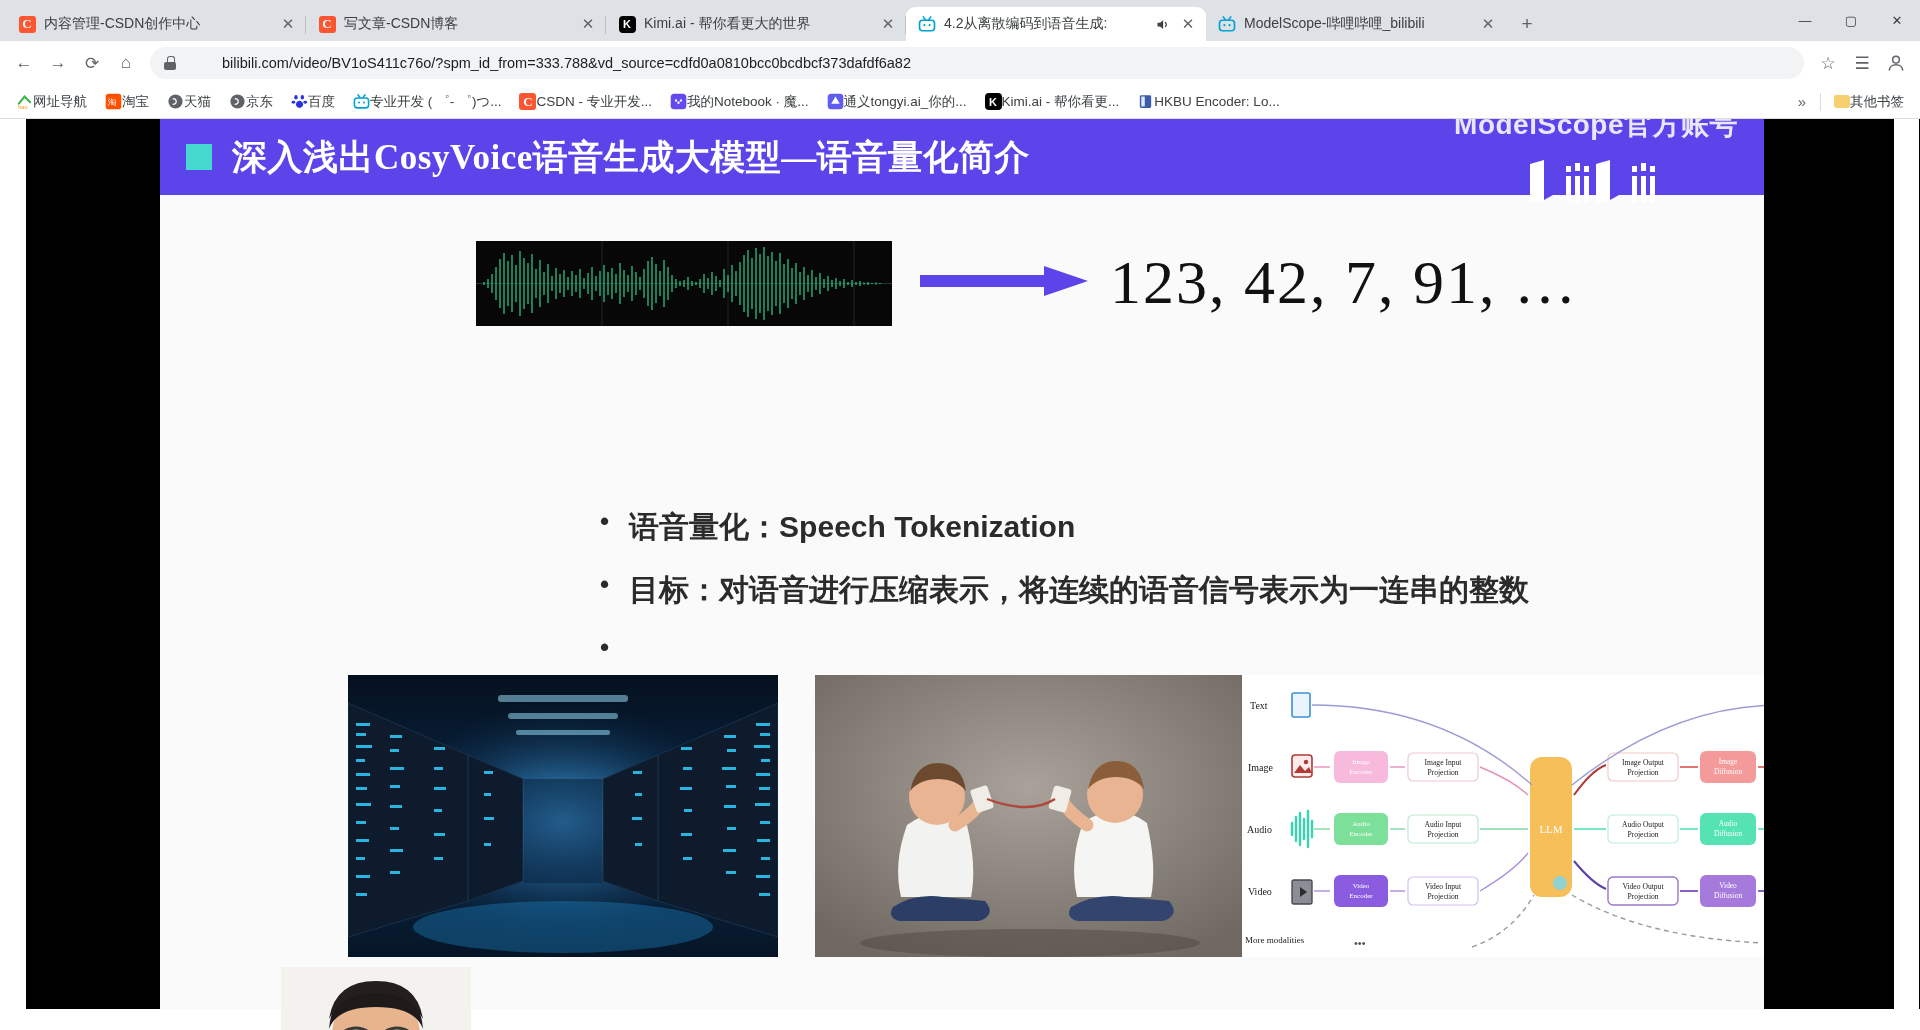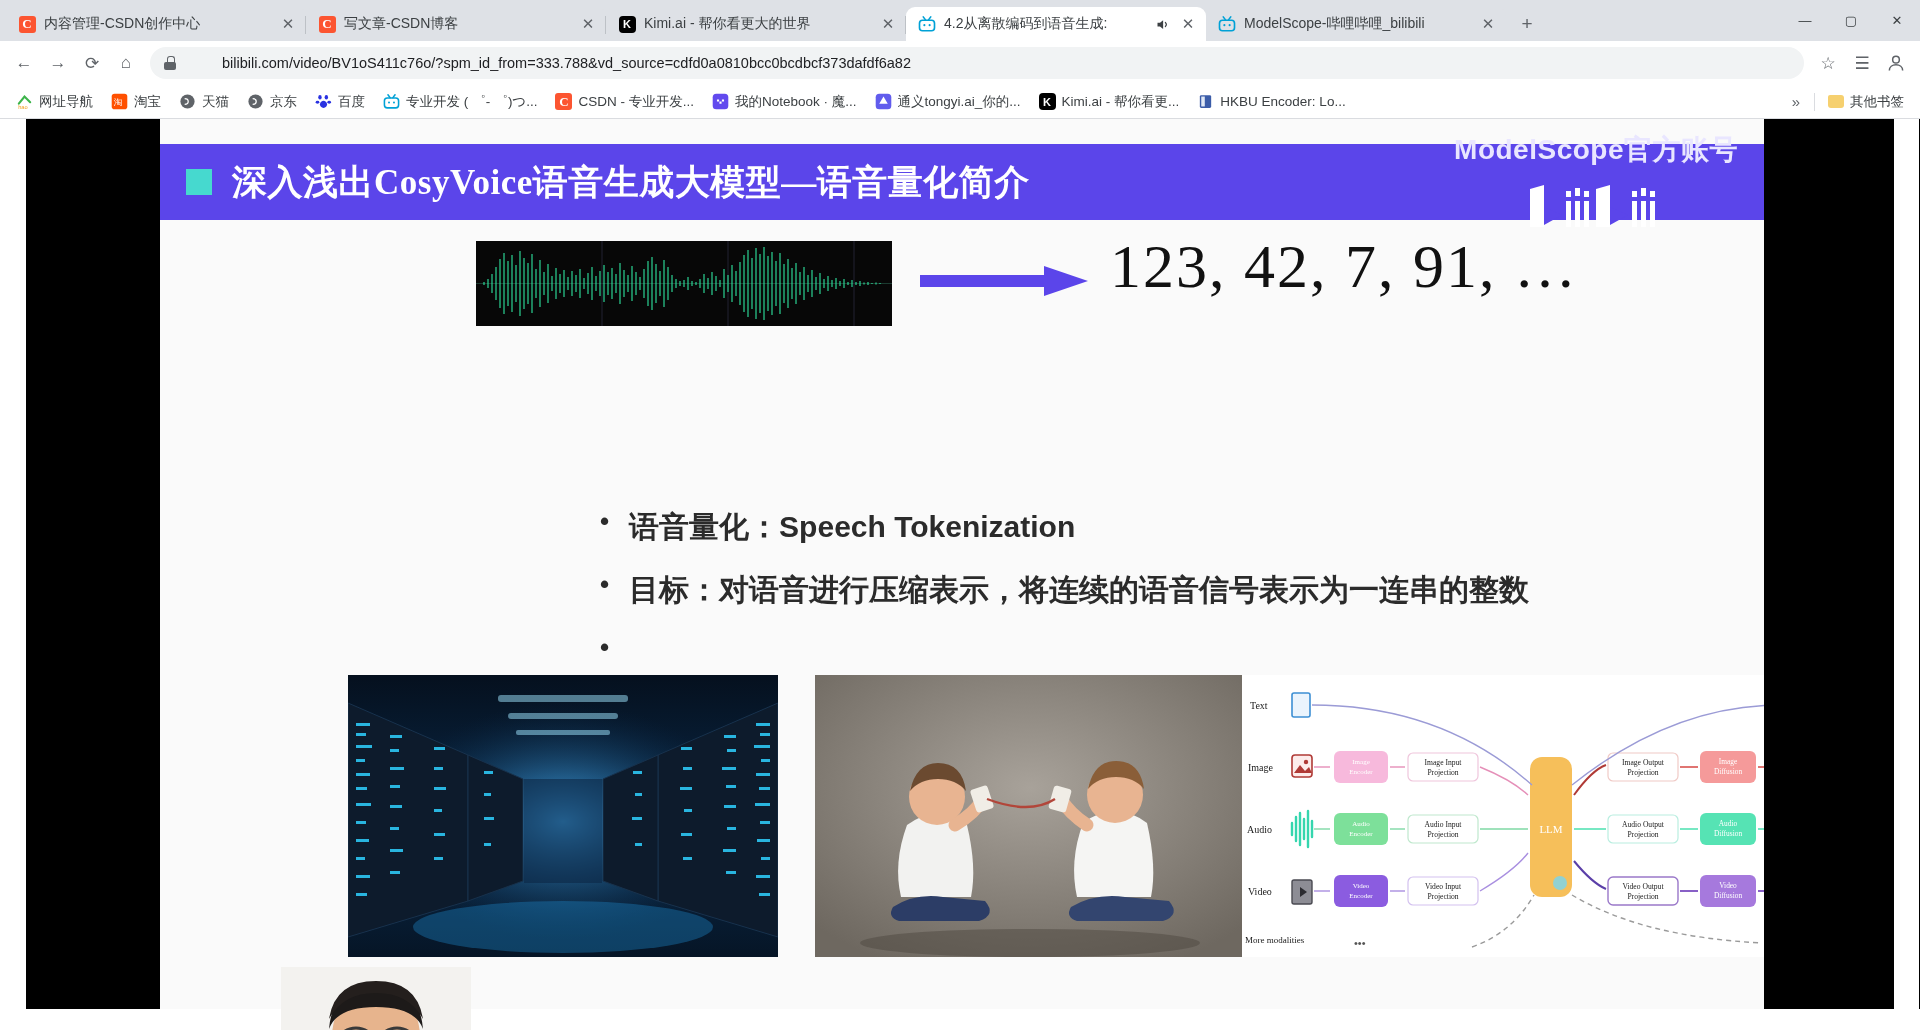--- a/index.html
+++ b/index.html
@@ -86,21 +86,21 @@
   .lock::after {
     content:""; position:absolute; top:0; left:3px; width:6px; height:7px;
     border:1.6px solid #5f6368; border-bottom:none; border-radius:3px 3px 0 0;
   }
 
   .bookmarks {
     height: 34px; background: #ffffff; display: flex; align-items: center;
     padding: 0 8px; gap: 2px; border-bottom: 1px solid #dadce0; position: relative;
   }
   .bm {
-    display: flex; align-items: center; gap: 6px; padding: 4px 8px; border-radius: 5px;
+    display: flex; align-items: center; padding: 4px 8px; border-radius: 5px;
     font-size: 13.5px; color: #3c4043; white-space: nowrap; max-width: 180px;
   }
   .bm .bmtext { overflow: hidden; text-overflow: ellipsis; white-space: nowrap; }
   .bm-ico { width: 17px; height: 17px; flex: 0 0 17px; display:flex;align-items:center;justify-content:center; font-size:12px;}
   .bm-right { position: absolute; right: 8px; display: flex; align-items: center; gap: 4px; }
   .bm-overflow { padding: 0 10px; font-size: 15px; color:#5f6368; }
   .bm-divider { width:1px; height:18px; background:#dadce0; }
   .folder-ico {
     width: 16px; height: 13px; background: #f6d06f; border-radius: 2px 3px 3px 3px; position: relative;
   }
@@ -111,21 +111,21 @@
     position: absolute; left: 26px; top: 0; width: 1868px; height: 890px;
     background: #000;
   }
   .slide {
     position: absolute; left: 134px; top: 0px; width: 1604px; height: 890px;
     background: #fafafa; overflow: hidden;
   }
 
   
   .slide-header {
-    position: absolute; left: 0; top: 25px; width: 1604px; height: 76px;
+    position: absolute; left: 0; top: 0; width: 1604px; height: 76px;
     background: #5b45ea; display: flex; align-items: center; padding: 0 26px;
   }
   .hdr-sq { width: 26px; height: 26px; background: #46d9cf; margin-right: 20px; flex:0 0 26px; }
   .hdr-title {
     color: #ffffff; font-size: 35px; font-weight: bold; letter-spacing: 0.5px;
     font-family: "Liberation Serif", "DejaVu Serif", serif; white-space: nowrap;
   }
   .hdr-right {
     margin-left: auto; display: flex; align-items: center; gap: 14px; flex-direction: column;
   }
@@ -138,21 +138,21 @@
   
   .wavebox {
     position: absolute; left: 316px; top: 122px; width: 416px; height: 85px;
     background: #0a0a0a; overflow: hidden;
   }
   .wavebox svg { display:block; }
   .arrow {
     position: absolute; left: 760px; top: 145px; width: 170px; height: 34px;
   }
   .numbers {
-    position: absolute; left: 950px; top: 112px;
+    position: absolute; left: 950px; top: 128px;
     font-family: "Liberation Serif", "DejaVu Serif", serif;
     font-size: 62px; color: #111; letter-spacing: 2px; white-space: nowrap;
   }
 
   
   .bullets { position: absolute; left: 440px; top: 388px; }
   .bullet {
     display: flex; align-items: flex-start; gap: 20px; margin-bottom: 22px;
     font-size: 30px; color: #2b2b2b; font-weight: 600; white-space: nowrap;
     font-family: "Liberation Sans", "DejaVu Sans", sans-serif;

